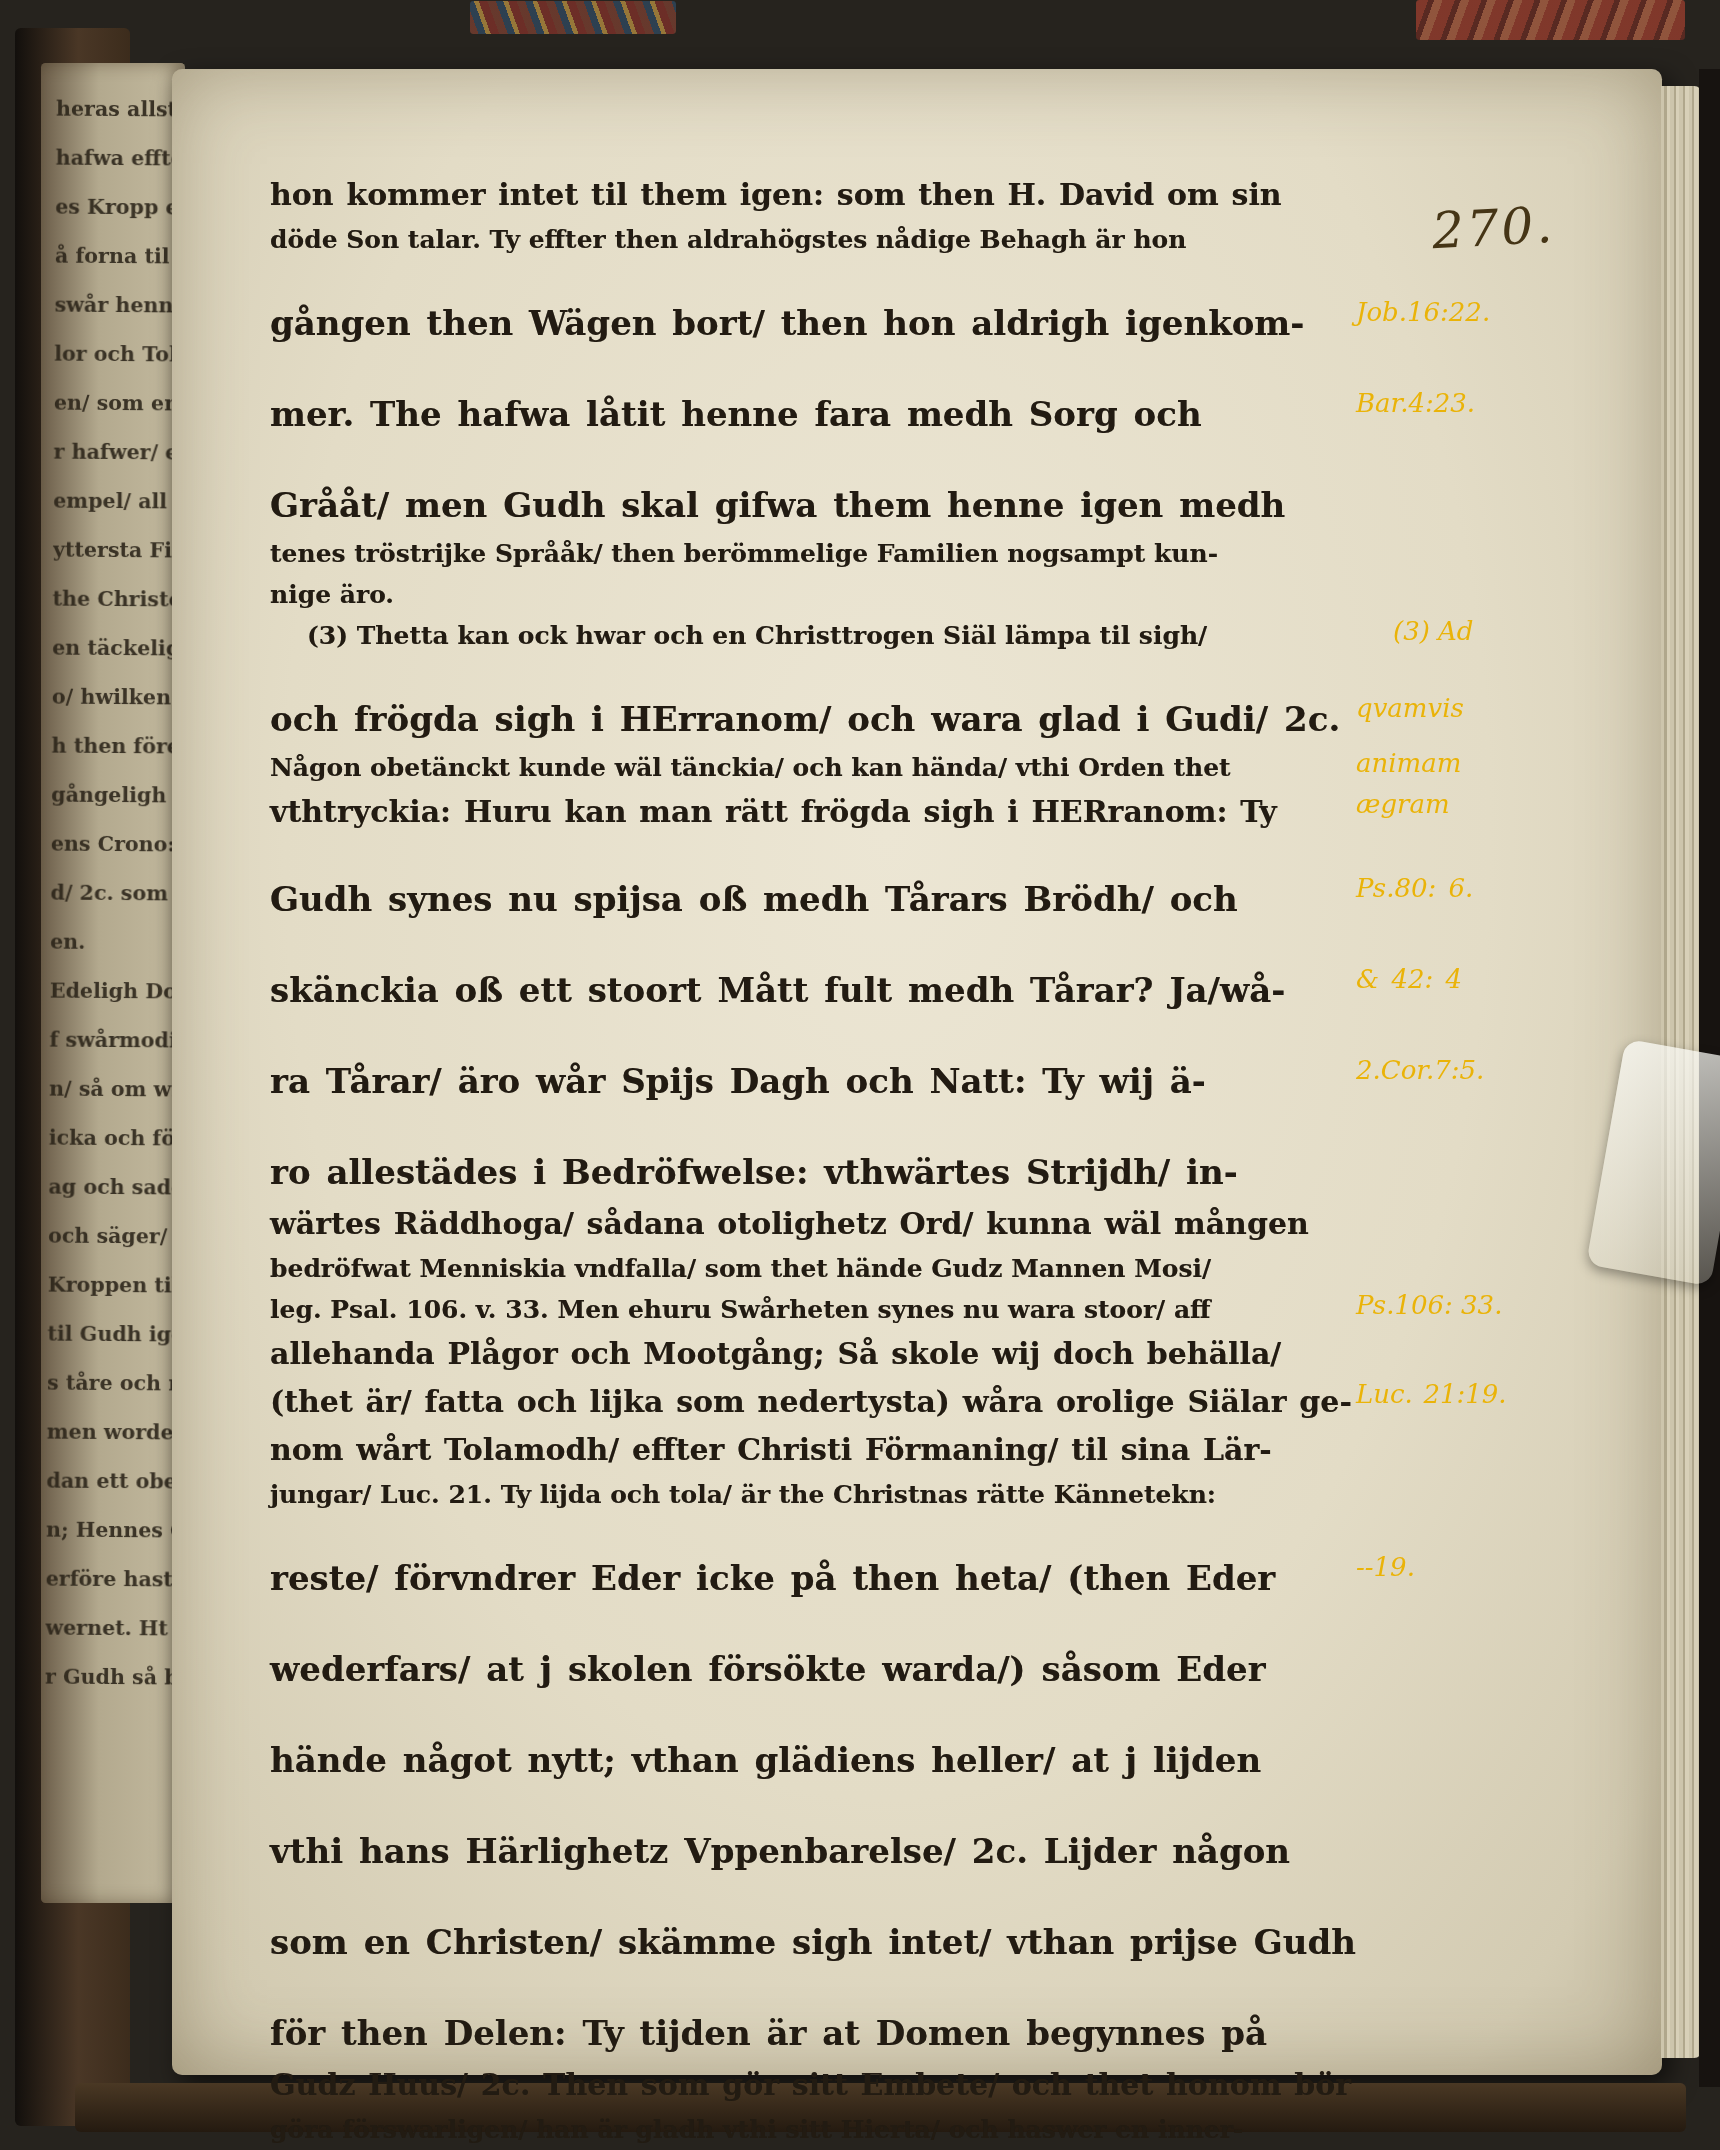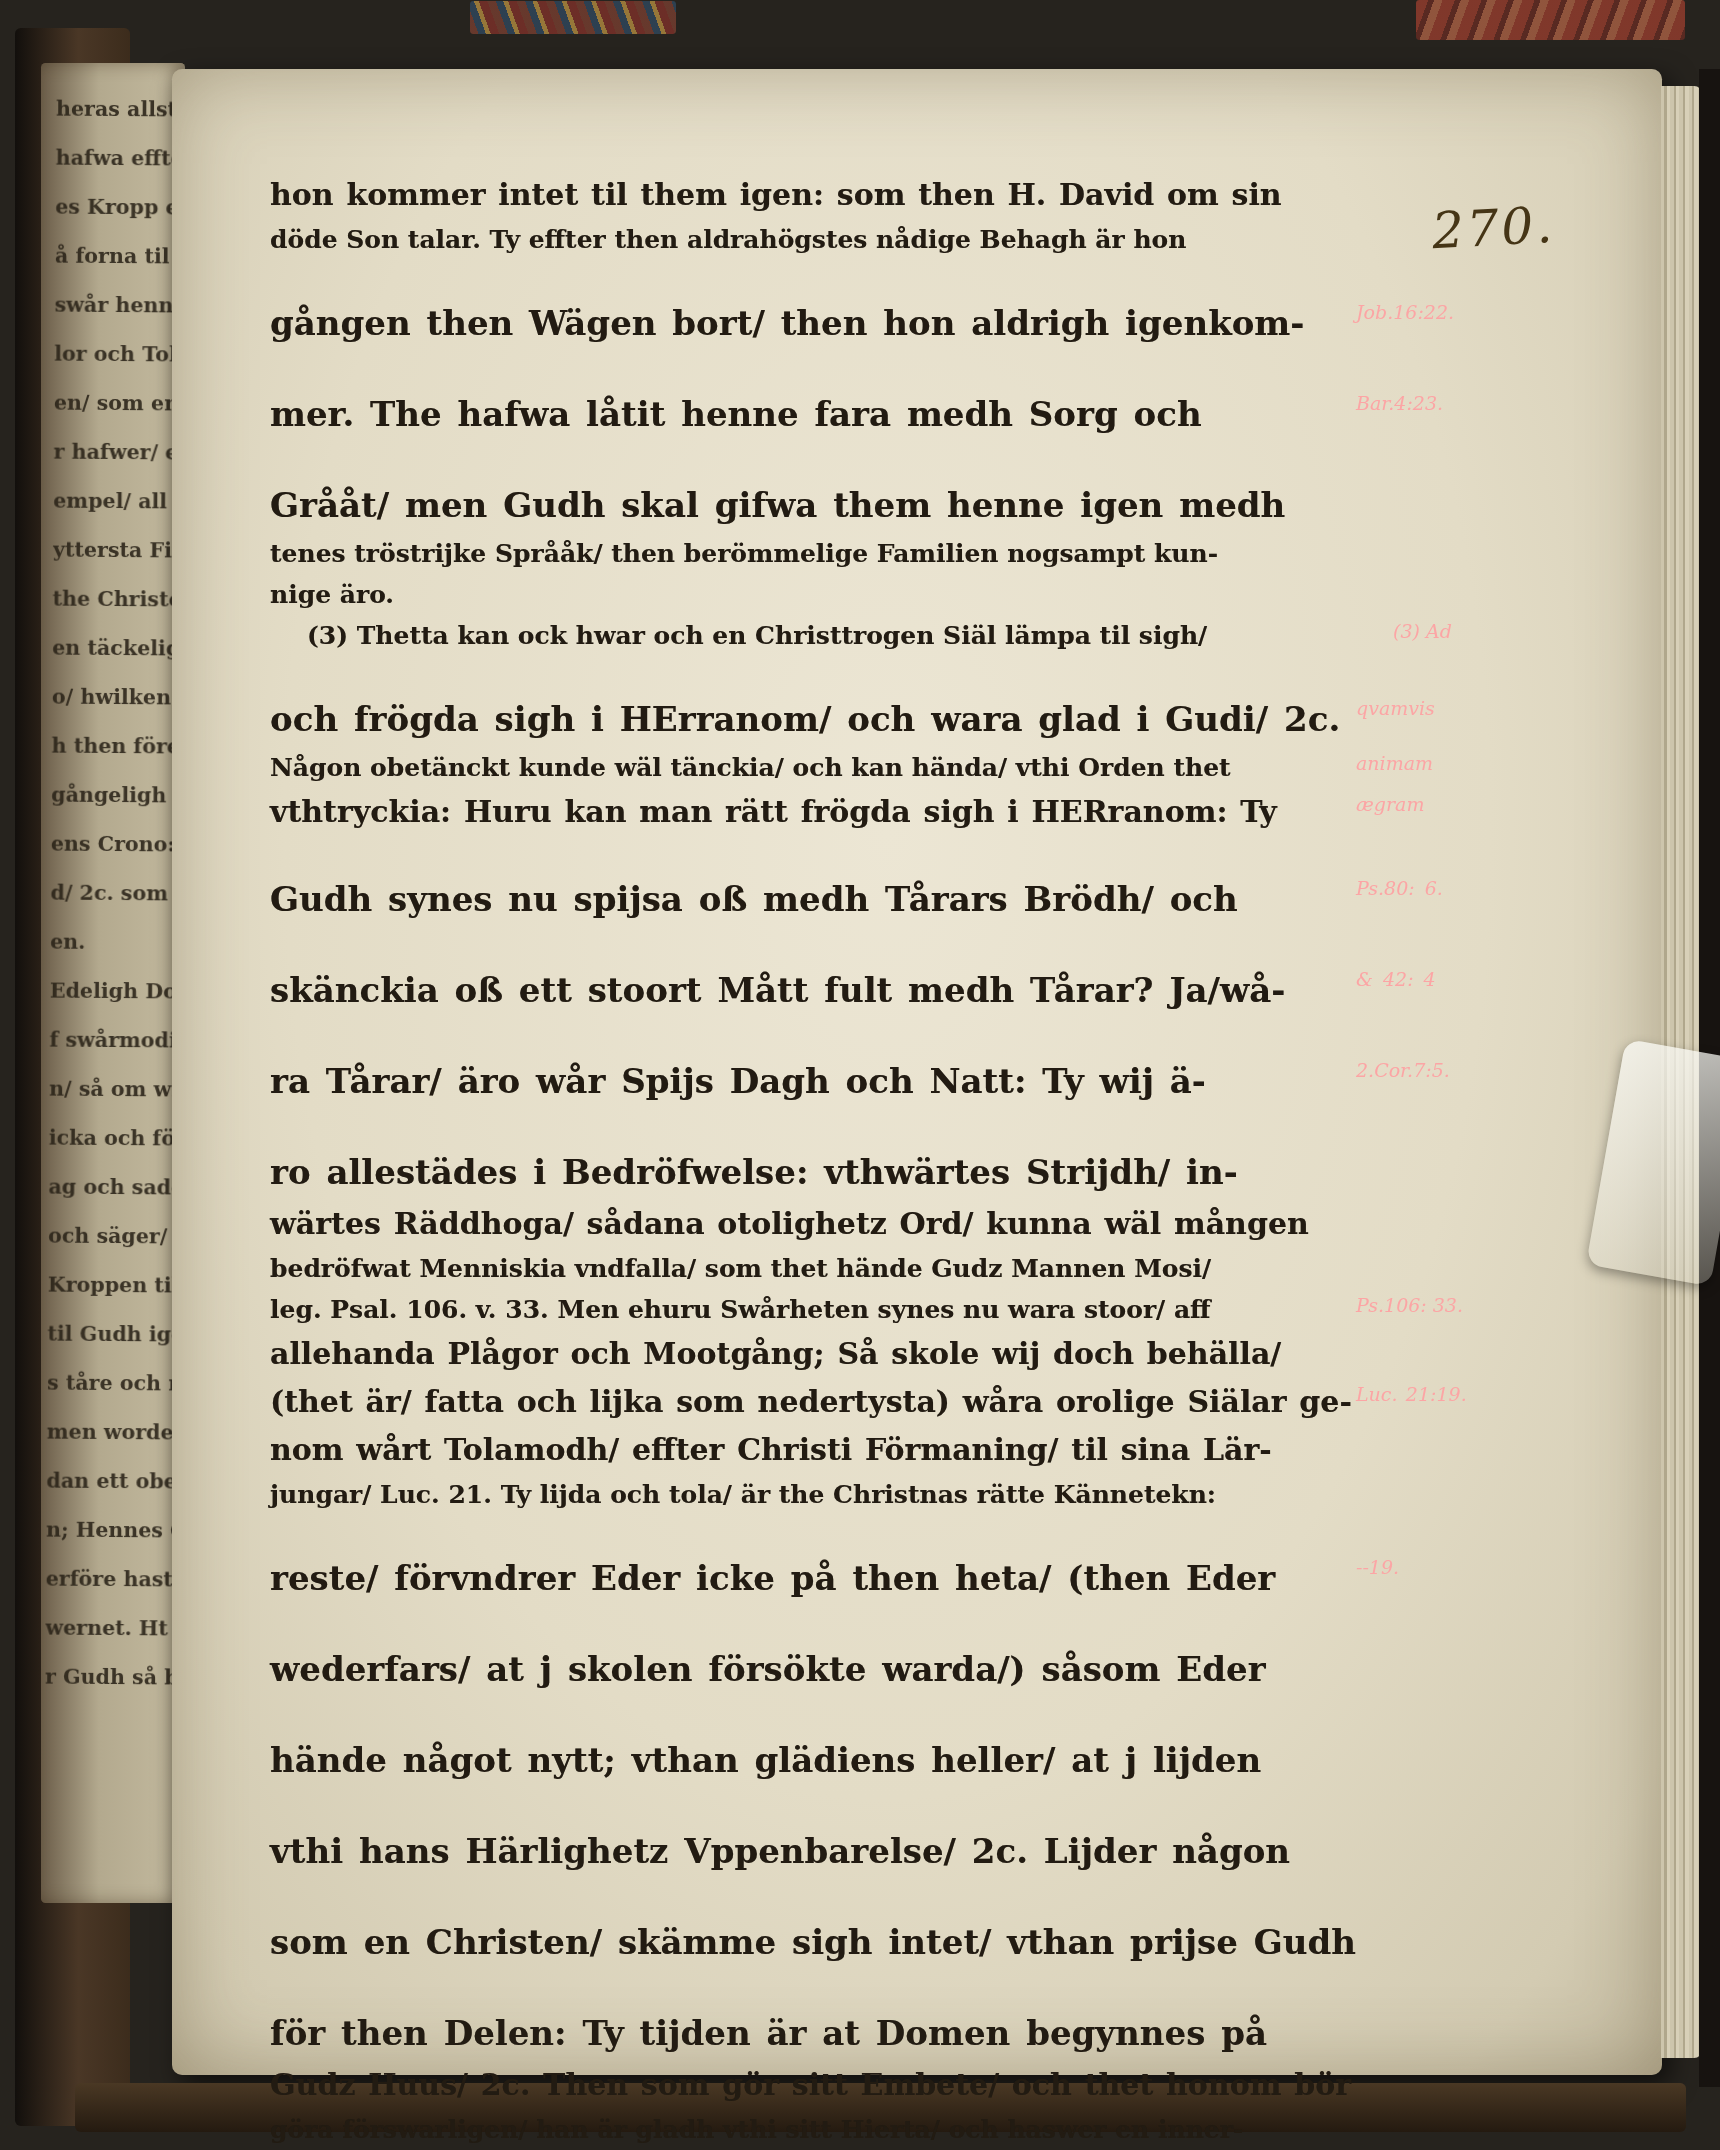--- a/index.html
+++ b/index.html
@@ -47,22 +47,22 @@
   
   .textblock{position:absolute;left:270px;top:171px;width:1284px;color:var(--ink,#221b12);}
   .line{position:relative;font-weight:700;white-space:nowrap;
     text-shadow:0 0 0.6px rgba(32,26,18,.45);}
   .line.l{font-size:34px;line-height:55px;word-spacing:4px;margin-top:36px;}
   .line.m{font-size:30px;line-height:48px;word-spacing:2.3px;}
   .line.s{font-size:25px;line-height:41px;}
   .line.gap{}
   .line.indent{text-indent:37px;}
   .margin-note{position:absolute;left:1086px;top:2.3px;width:206px;
-    font-size:19px;line-height:29px;font-style:italic;font-weight:400;
-    color:#fca5a5;white-space:pre-line;text-shadow:none;}
+    font-size:26px;line-height:29px;font-style:italic;font-weight:400;
+    color:#eab308;white-space:pre-line;text-shadow:none;}
   .sigrow{position:relative;height:52px;margin-top:18px;
     font-size:30px;font-weight:700;}
   .sig{position:absolute;left:579px;}
   .catch{position:absolute;left:969px;}
 </style>
 </head>
 <body>
 
 <div class="stage">
 

